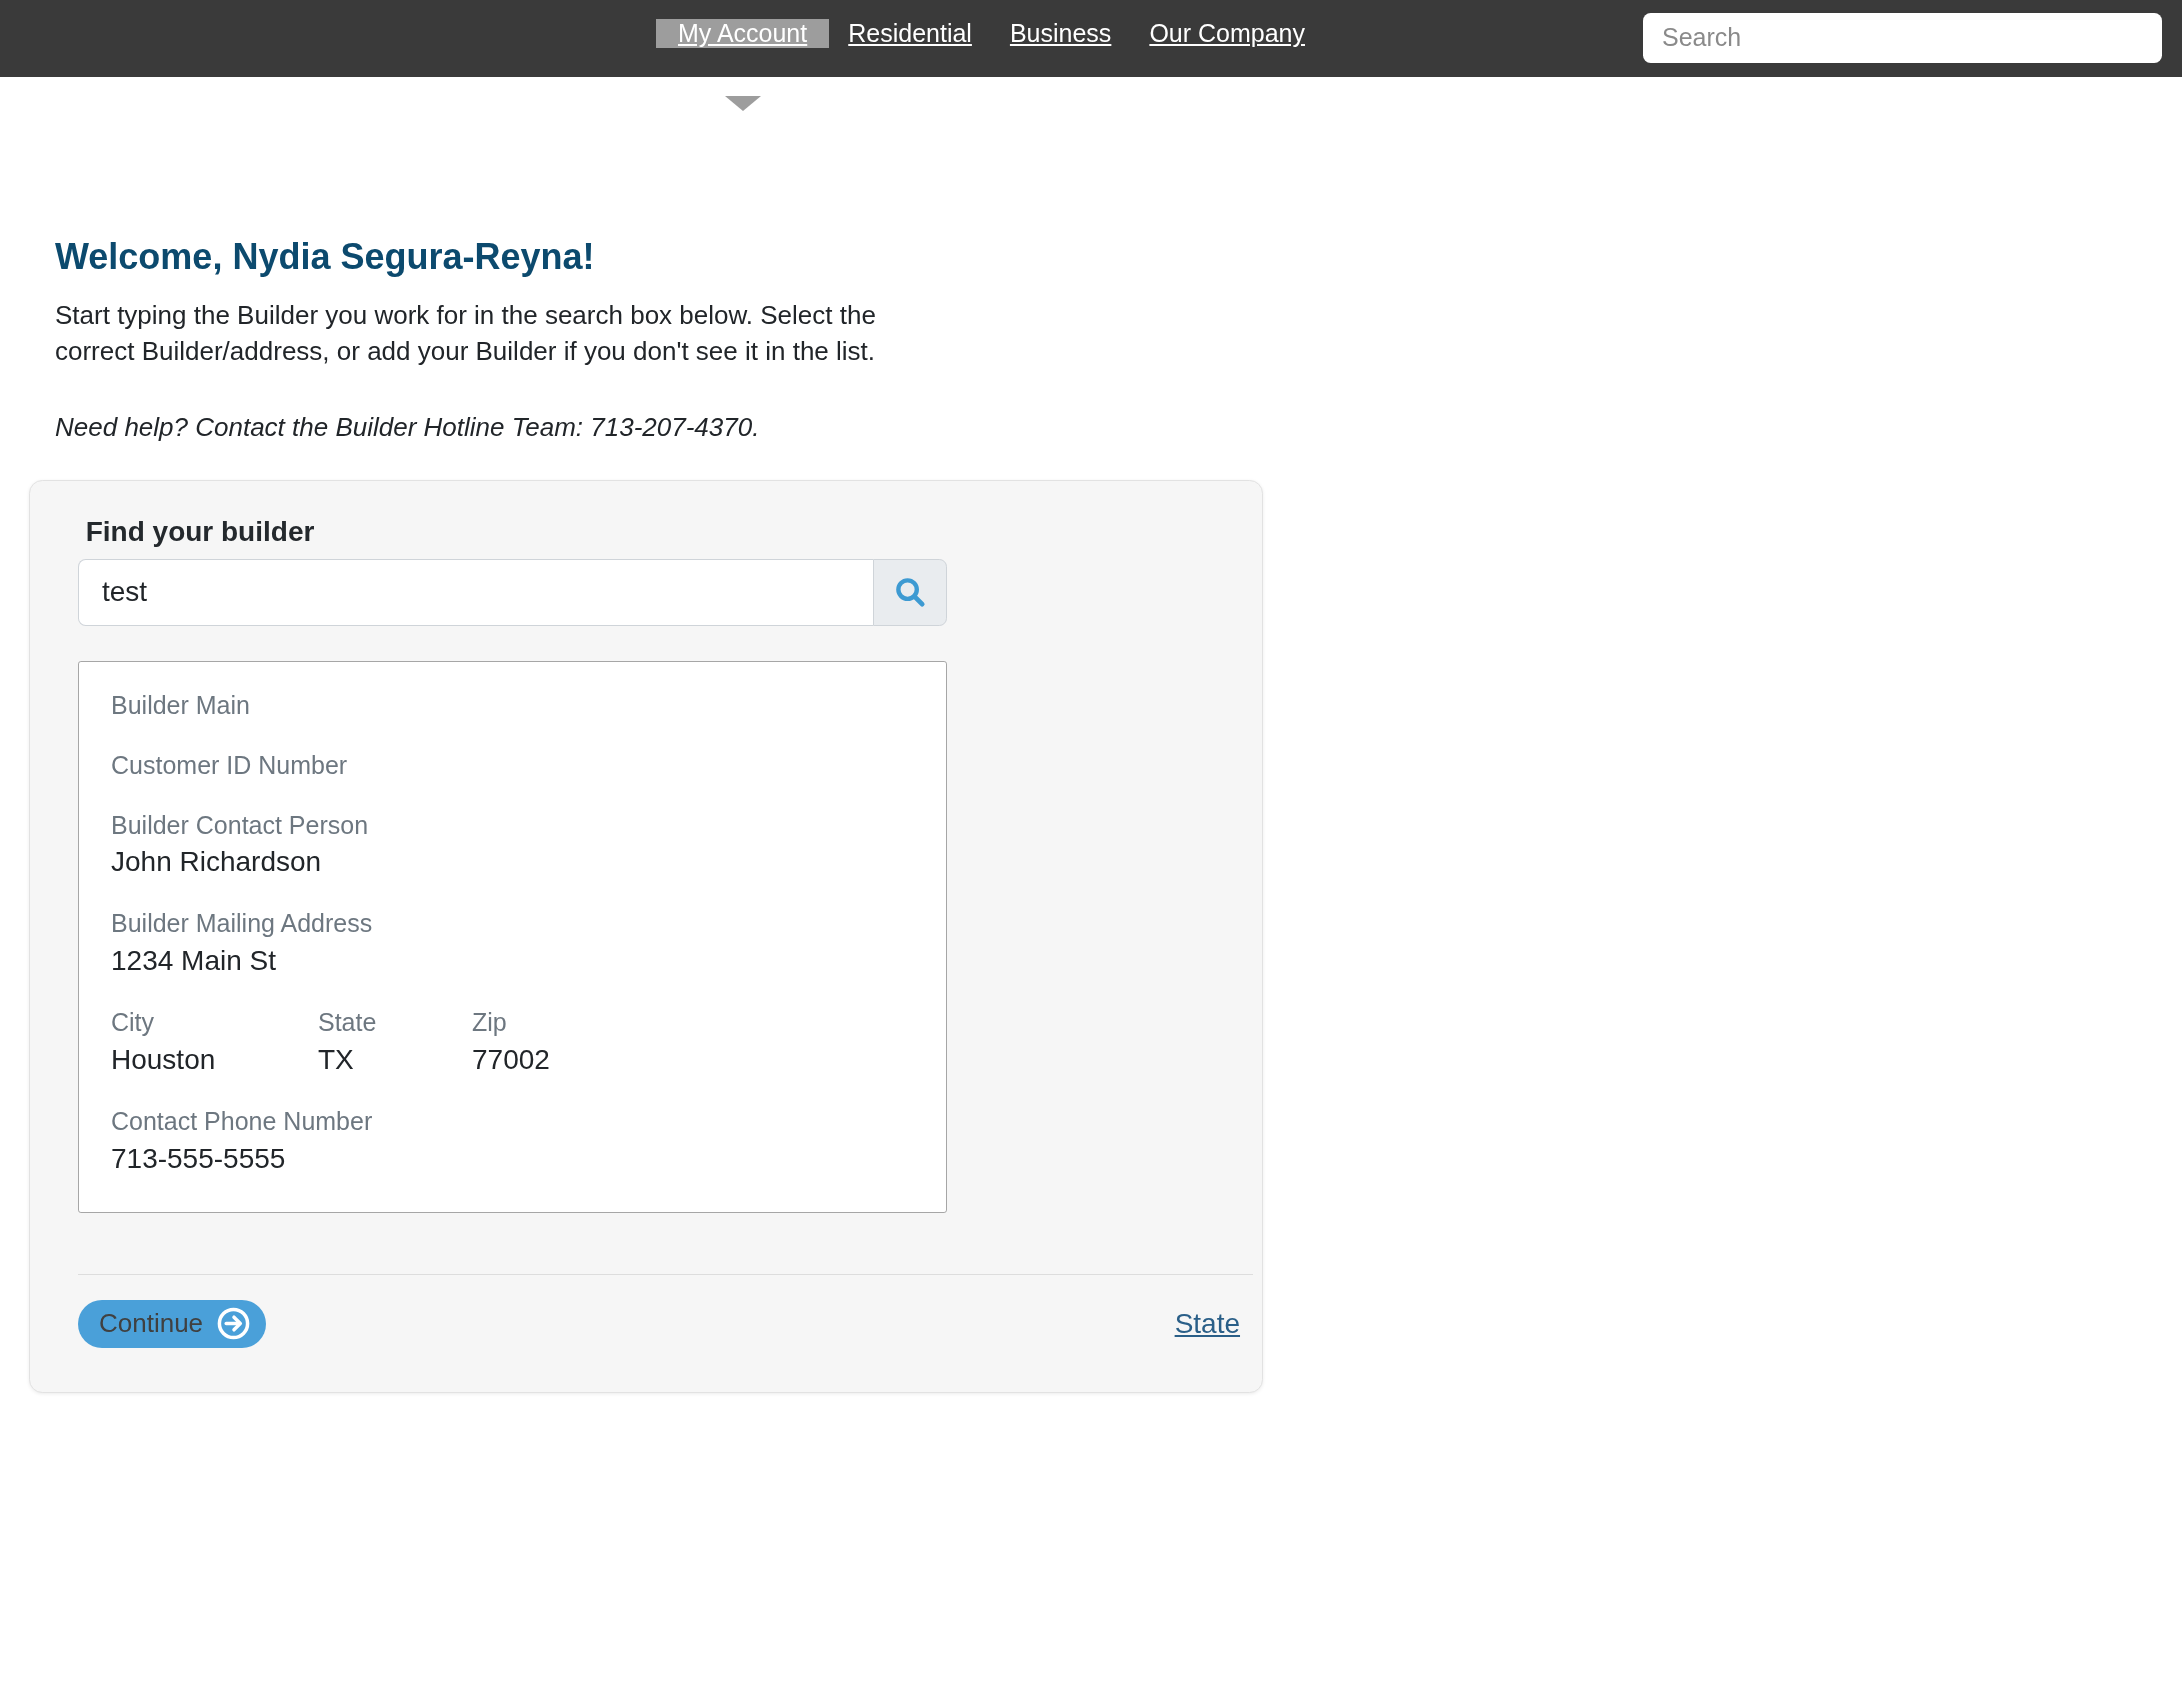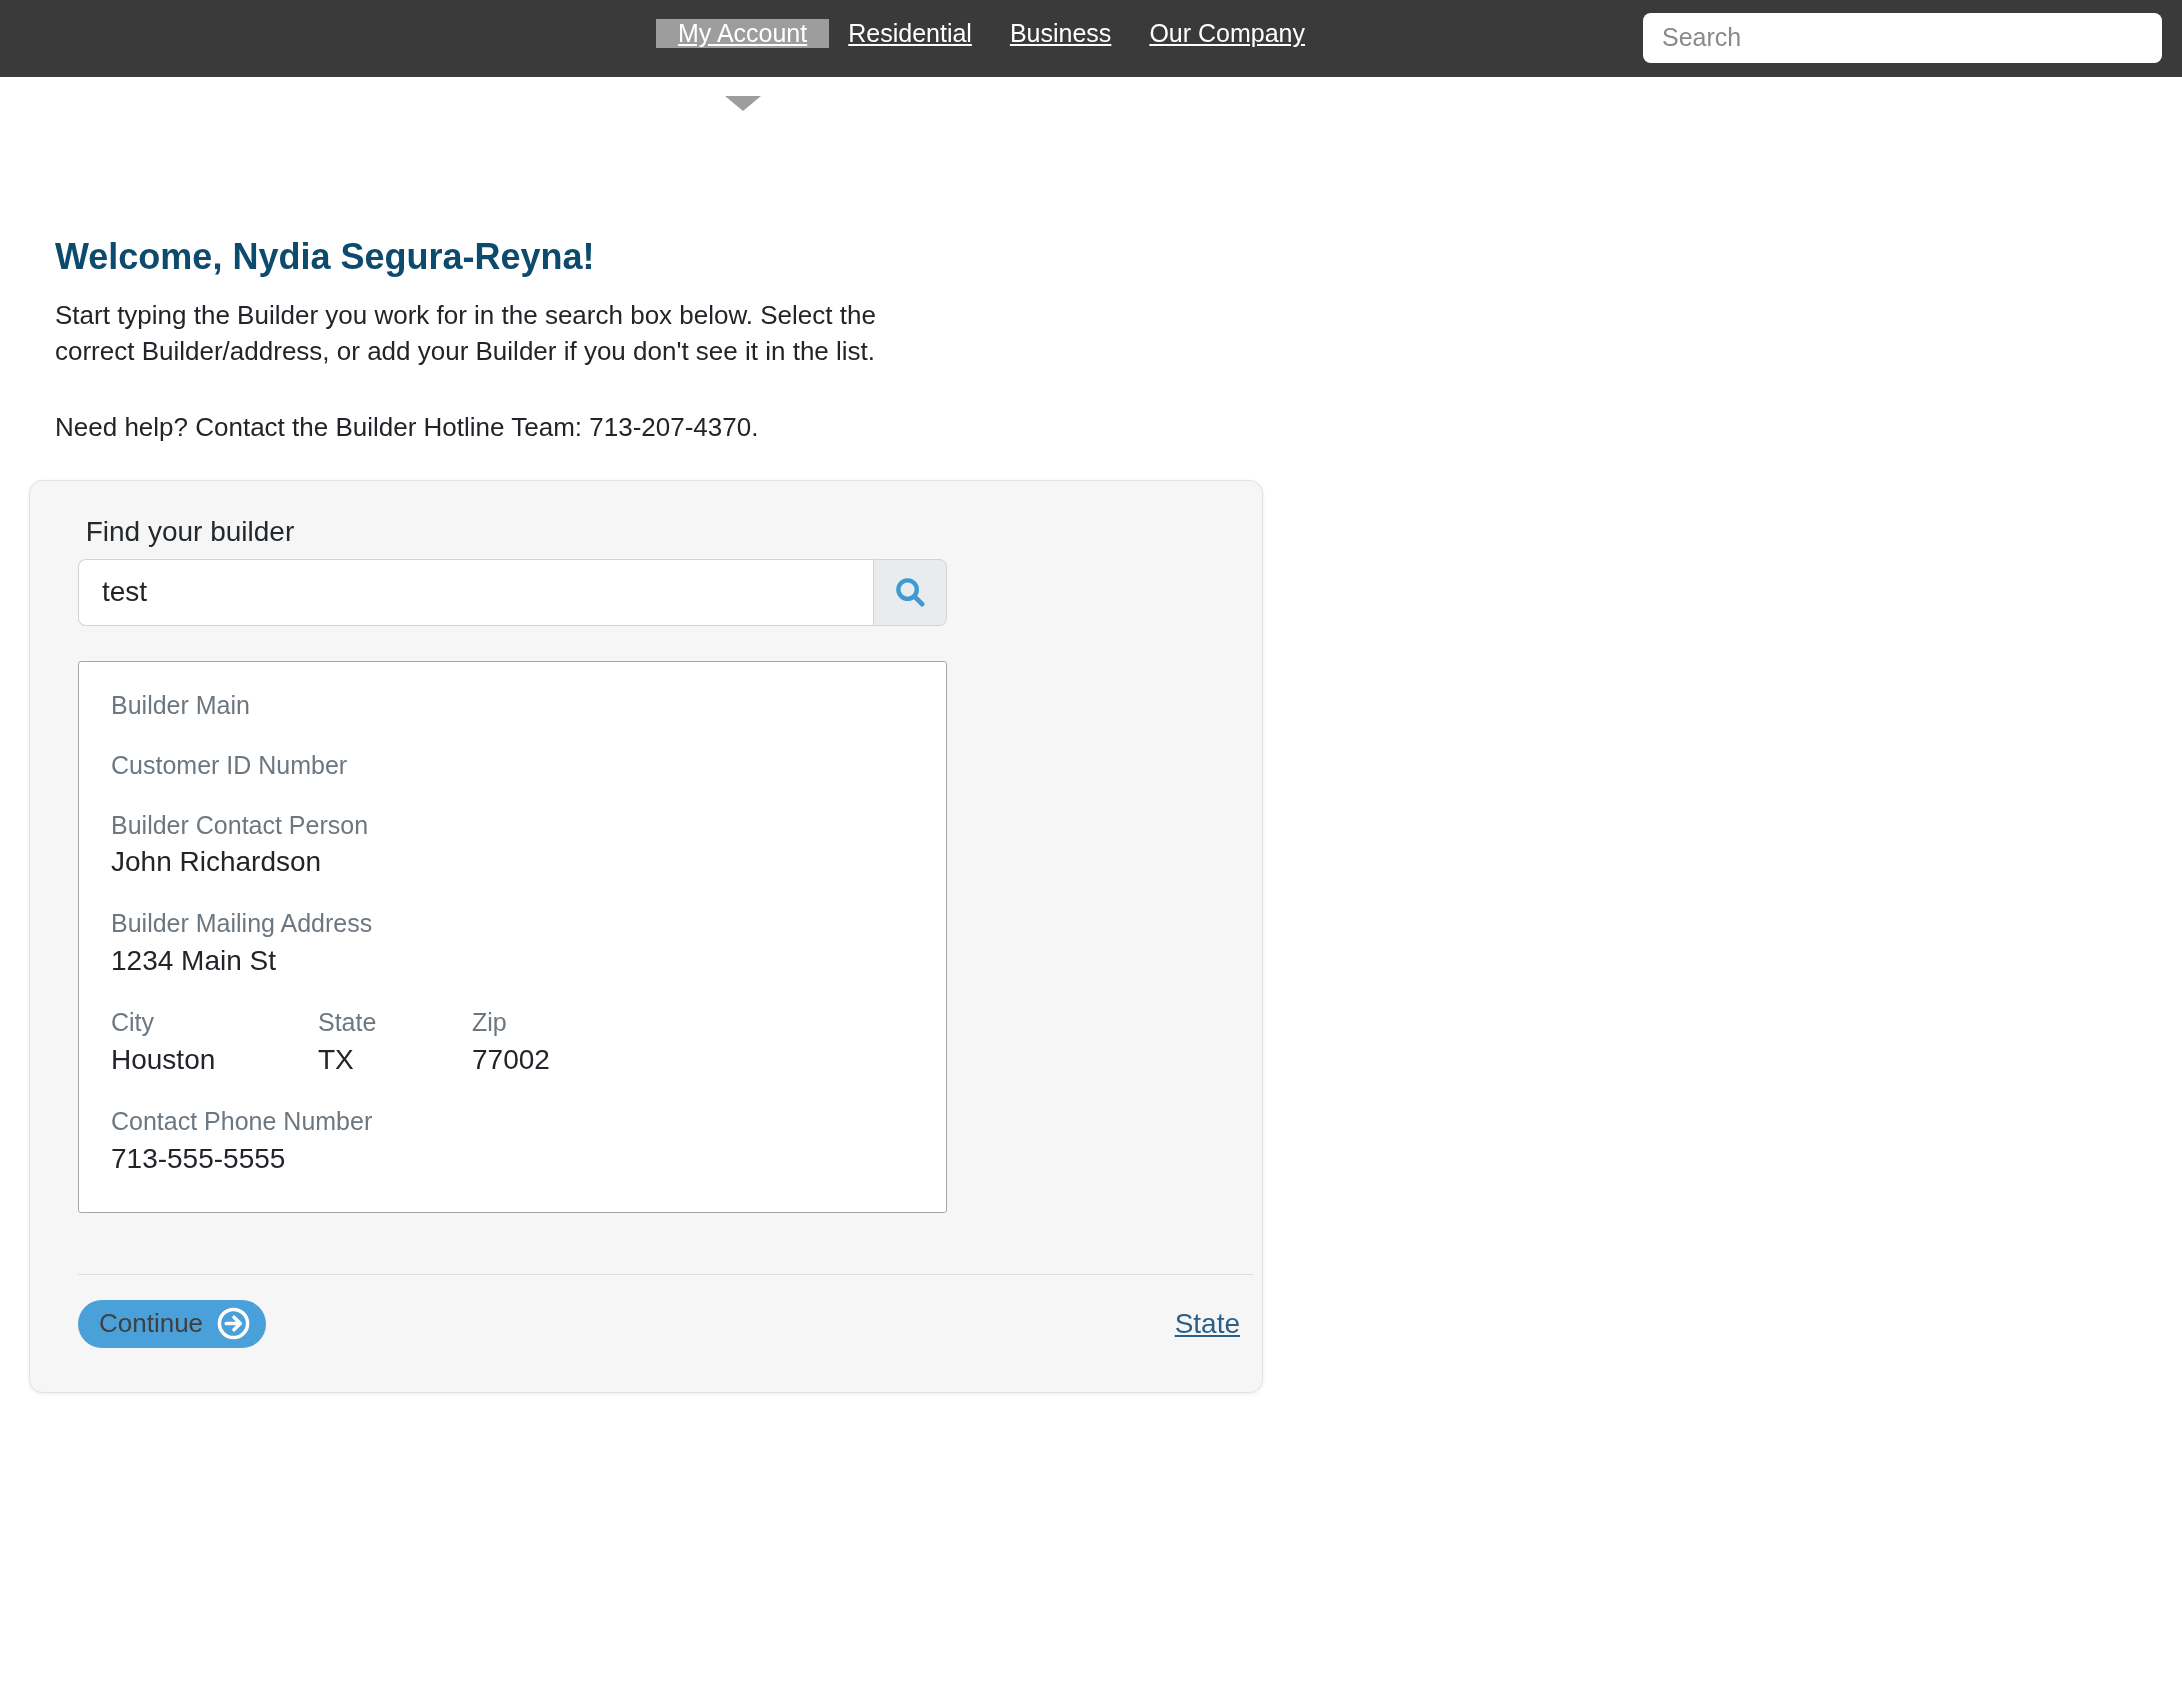--- a/index.html
+++ b/index.html
@@ -67,36 +67,38 @@
   }
   .intro-text {
     margin: 21px 0 0 55px;
     font-size: 26px; line-height: 36px;
     color: #212529;
   }
   .help-text {
     margin: 40px 0 0 55px;
     font-size: 26px; line-height: 36px;
     color: #212529;
+    font-style: italic;
   }
 
   
   .card {
     width: 1234px;
     margin: 35px 0 0 29px;
     background: #f6f6f6;
     border: 1px solid #e2e2e2;
     border-radius: 13.4px;
     box-shadow: 0 1px 3.8px rgba(0,0,0,0.08);
     padding: 35px 8.6px 44px 48px;
   }
   .find-label {
     margin-left: 7.7px;
     font-size: 28px; line-height: 31px;
     color: #24292d;
+    font-weight: bold;
   }
   .input-group {
     margin-top: 11.5px;
     width: 869px; height: 67px;
     display: flex;
   }
   .builder-search-input {
     flex: 1; height: 67px;
     border: 1px solid #cfd4d9;
     border-right: none;

